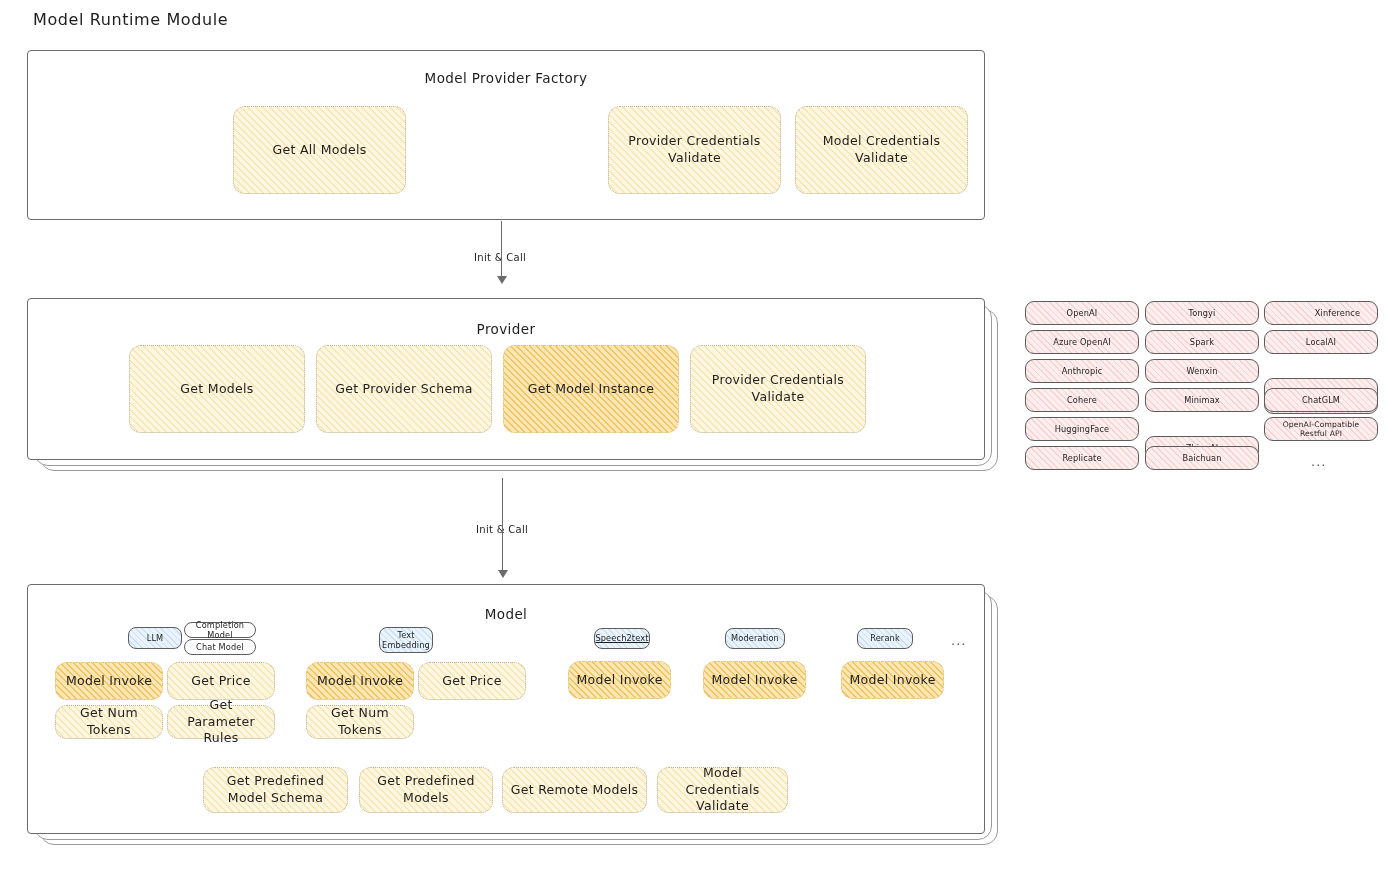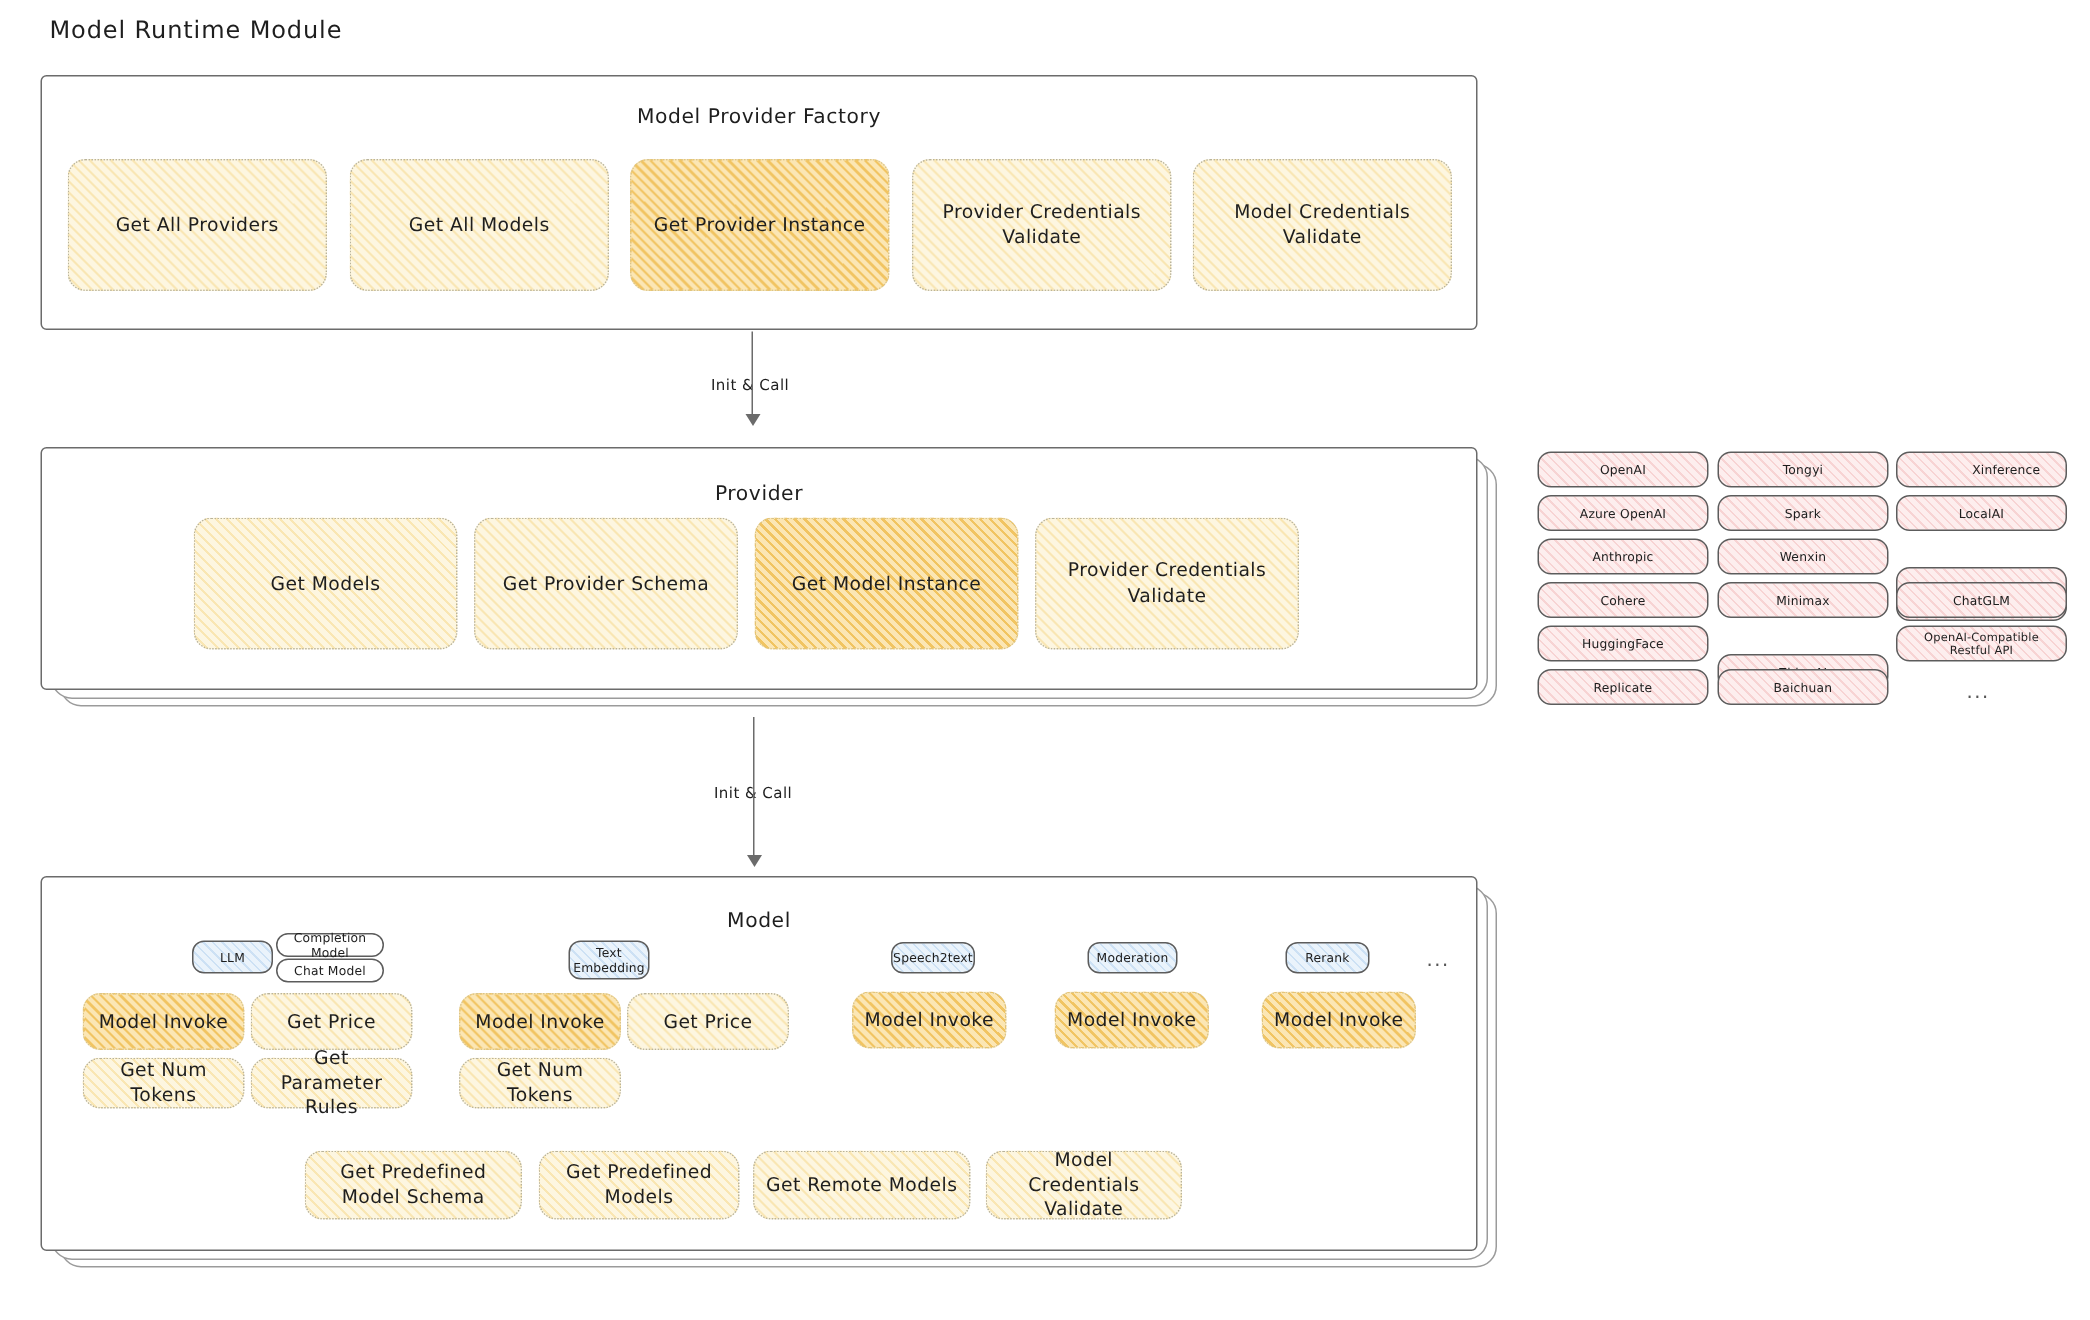--- a/index.html
+++ b/index.html
@@ -150,23 +150,21 @@
 <body>
 
 <div class="canvas">
 
   <div class="page-title sketch">Model Runtime Module</div>
 
   <div class="group" style="left:27px;top:50px;width:958px;height:170px;z-index:2;">
     <div class="group-title sketch" style="top:19px;">Model Provider Factory</div>
   </div>
 
-  <div class="fbox sketch" style="left:45px;top:106px;width:173px;height:88px;z-index:3;">Get All Providers</div>
   <div class="fbox sketch" style="left:233px;top:106px;width:173px;height:88px;z-index:3;">Get All Models</div>
-  <div class="fbox hl sketch" style="left:420px;top:106px;width:173px;height:88px;z-index:3;">Get Provider Instance</div>
   <div class="fbox sketch" style="left:608px;top:106px;width:173px;height:88px;z-index:3;">Provider Credentials Validate</div>
   <div class="fbox sketch" style="left:795px;top:106px;width:173px;height:88px;z-index:3;">Model Credentials Validate</div>
 
   <div class="arrow-line" style="left:501px;top:221px;height:60px;z-index:1;"></div>
   <div class="arrow-head" style="left:496.5px;top:276px;z-index:1;"></div>
   <div class="arrow-label sketch" style="left:470px;top:251px;">Init &amp; Call</div>
 
   <div class="group-shadow" style="left:40px;top:309px;width:958px;height:162px;"></div>
   <div class="group-shadow" style="left:34px;top:304px;width:958px;height:162px;"></div>
   <div class="group" style="left:27px;top:298px;width:958px;height:162px;z-index:2;">
@@ -207,21 +205,21 @@
   <div class="group-shadow" style="left:34px;top:590px;width:958px;height:250px;"></div>
   <div class="group" style="left:27px;top:584px;width:958px;height:250px;z-index:2;">
     <div class="group-title sketch" style="top:21px;">Model</div>
   </div>
 
   <div class="badge sketch" style="left:128px;top:627px;width:54px;height:22px;z-index:3;">LLM</div>
   <div class="badge plain sketch" style="left:184px;top:622px;width:72px;height:16px;z-index:3;">Completion Model</div>
   <div class="badge plain sketch" style="left:184px;top:639px;width:72px;height:16px;z-index:3;">Chat Model</div>
 
   <div class="badge sketch" style="left:379px;top:627px;width:54px;height:26px;z-index:3;">Text Embedding</div>
-  <div class="badge sketch" style="left:594px;top:628px;width:56px;height:21px;z-index:3;">Speech2text</div>
+  <div class="badge sketch" style="left:594px;top:628px;width:56px;height:21px;z-index:3;text-decoration:underline;">Speech2text</div>
   <div class="badge sketch" style="left:725px;top:628px;width:60px;height:21px;z-index:3;">Moderation</div>
   <div class="badge sketch" style="left:857px;top:628px;width:56px;height:21px;z-index:3;">Rerank</div>
   <div class="ellipsis sketch" style="left:951px;top:634px;z-index:3;">...</div>
 
   <div class="fbox hl sketch" style="left:55px;top:662px;width:108px;height:38px;z-index:3;">Model Invoke</div>
   <div class="fbox sketch" style="left:167px;top:662px;width:108px;height:38px;z-index:3;">Get Price</div>
   <div class="fbox sketch" style="left:55px;top:705px;width:108px;height:34px;z-index:3;">Get Num Tokens</div>
   <div class="fbox sketch" style="left:167px;top:705px;width:108px;height:34px;z-index:3;">Get Parameter Rules</div>
 
   <div class="fbox hl sketch" style="left:306px;top:662px;width:108px;height:38px;z-index:3;">Model Invoke</div>

